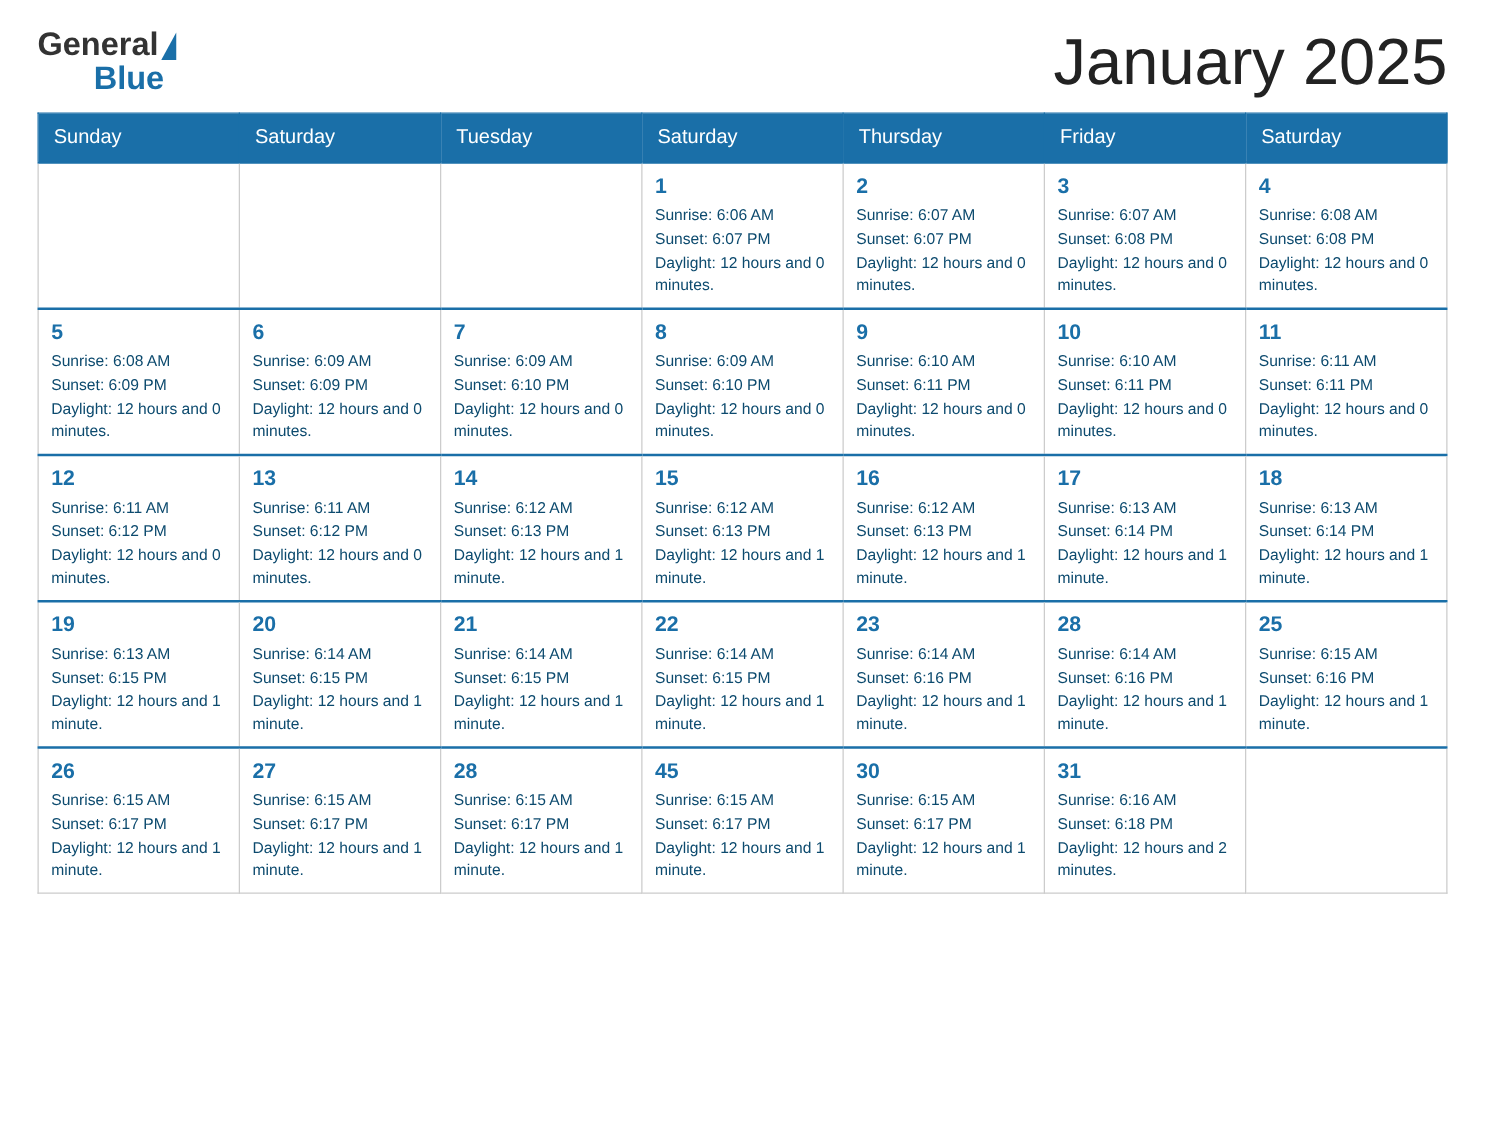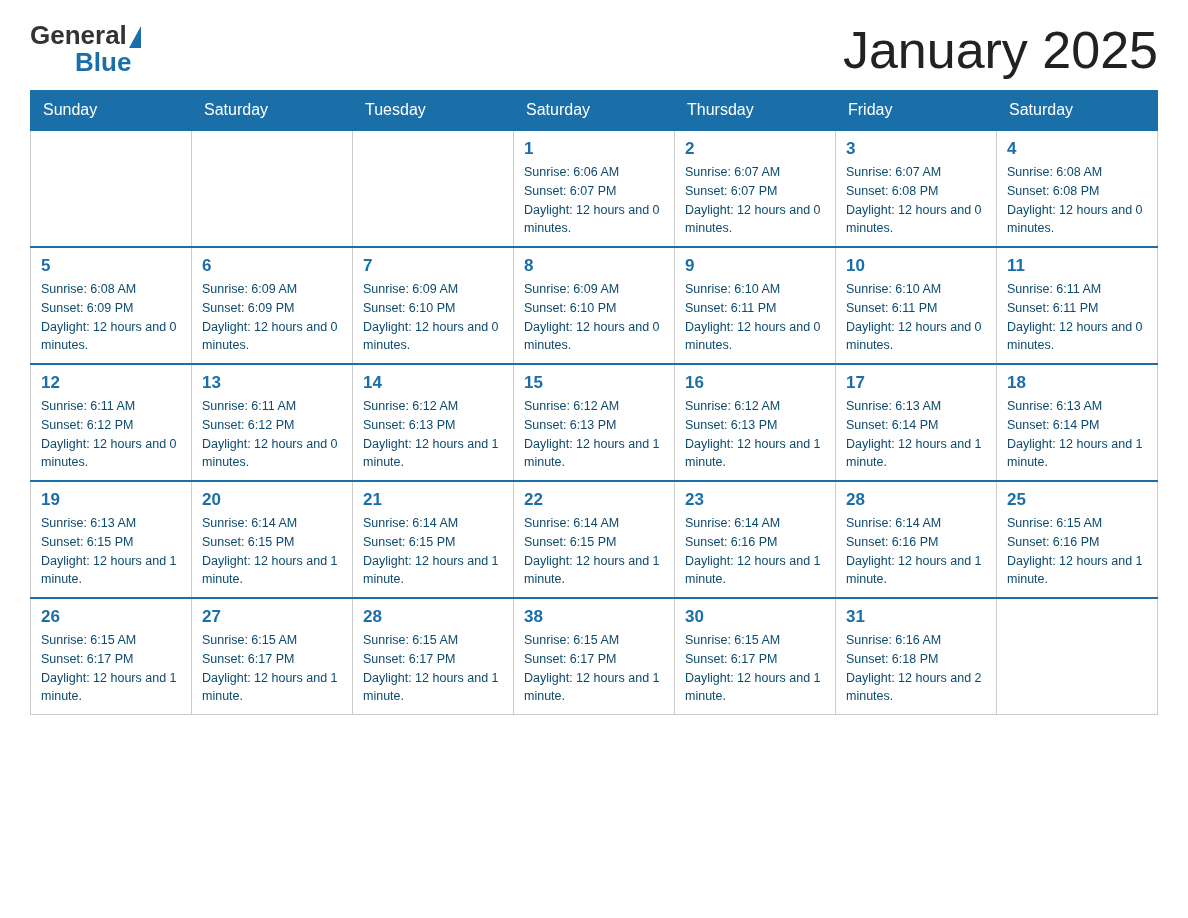--- a/index.html
+++ b/index.html
@@ -303,21 +303,21 @@
 Sunset: 6:17 PM
 Daylight: 12 hours and 1 minute.</div>
         </td>
         <td>
           <span class="day-number">28</span>
           <div class="day-info" style="white-space: pre-line;">Sunrise: 6:15 AM
 Sunset: 6:17 PM
 Daylight: 12 hours and 1 minute.</div>
         </td>
         <td>
-          <span class="day-number">38</span>
+          <span class="day-number">45</span>
           <div class="day-info" style="white-space: pre-line;">Sunrise: 6:15 AM
 Sunset: 6:17 PM
 Daylight: 12 hours and 1 minute.</div>
         </td>
         <td>
           <span class="day-number">30</span>
           <div class="day-info" style="white-space: pre-line;">Sunrise: 6:15 AM
 Sunset: 6:17 PM
 Daylight: 12 hours and 1 minute.</div>
         </td>

